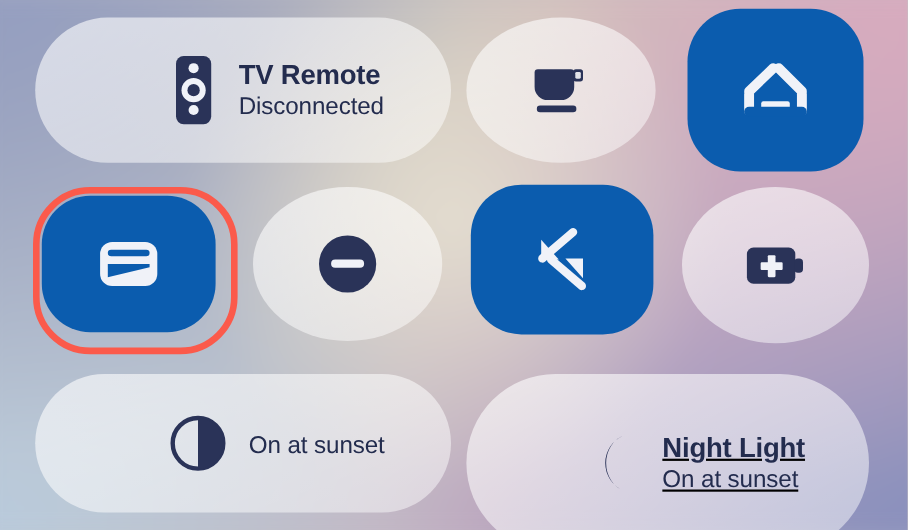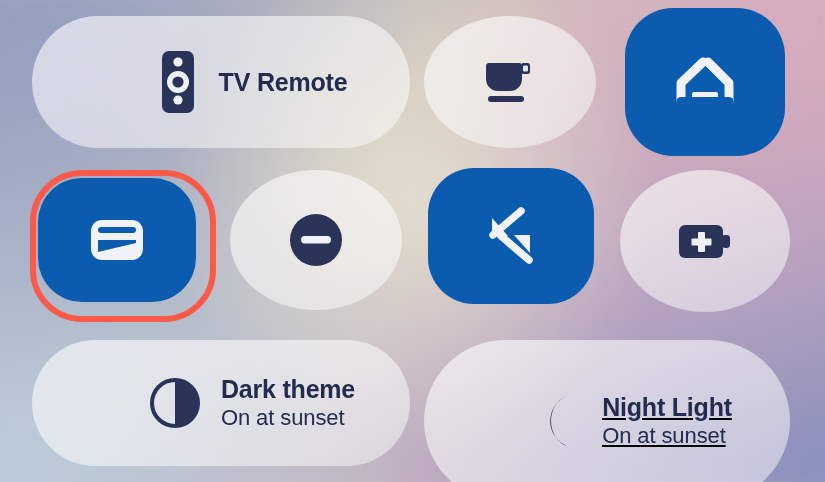--- a/index.html
+++ b/index.html
@@ -120,20 +120,21 @@
       <svg width="42" height="64" viewBox="0 0 42 64">
         <rect x="5" y="1" width="32" height="62" rx="7" fill="#2a3358"></rect>
         <circle cx="21" cy="12" r="4.6" fill="#f0f2f8"></circle>
         <circle cx="21" cy="32" r="11" fill="#f0f2f8"></circle>
         <circle cx="21" cy="32" r="5.6" fill="#2a3358"></circle>
         <circle cx="21" cy="50" r="4.6" fill="#f0f2f8"></circle>
       </svg>
     </span>
     <span class="tile-texts">
       <span class="tile-title">TV Remote</span>
+      <span class="tile-subtitle">Disconnected</span>
     </span>
   </div>
 
   <div class="tile oval inactive" style="left:424px; top:16px; width:172px; height:132px;">
     <span class="icon-wrap">
       <svg width="58" height="52" viewBox="0 0 58 52">
         <path d="M8 7 h30 a3 3 0 0 1 3 3 v13 a12 12 0 0 1 -12 12 h-12 a12 12 0 0 1 -12 -12 v-13 a3 3 0 0 1 3 -3 z" fill="#2a3358"></path>
         <rect x="40" y="7" width="9" height="11" rx="2.5" fill="#2a3358"></rect>
         <rect x="42" y="9.5" width="5" height="6" rx="1.2" fill="#e3e4e9"></rect>
         <rect x="7" y="40" width="36" height="6" rx="3" fill="#2a3358"></rect>
@@ -202,21 +203,20 @@
   </div>
 
   <div class="tile wide inactive" style="left:32px; top:340px; width:378px; height:126px;">
     <span class="icon-wrap">
       <svg width="52" height="52" viewBox="0 0 52 52">
         <circle cx="26" cy="26" r="23" fill="none" stroke="#2a3358" stroke-width="4"></circle>
         <path d="M26 3 a23 23 0 0 1 0 46 z" fill="#2a3358"></path>
       </svg>
     </span>
     <span class="tile-texts">
-      <span class="tile-title">Dark theme</span>
       <span class="tile-subtitle">On at sunset</span>
     </span>
   </div>
 
   <div class="tile wide inactive" style="left:424px; top:340px; width:366px; height:162px; padding-left:52px;text-decoration:underline;">
     <span class="icon-wrap">
       <svg width="48" height="54" viewBox="0 0 48 54">
         <path d="M33 2 a27 27 0 0 0 0 50 a22 26 0 0 1 0 -50 z" fill="#2a3358"></path>
       </svg>
     </span>

